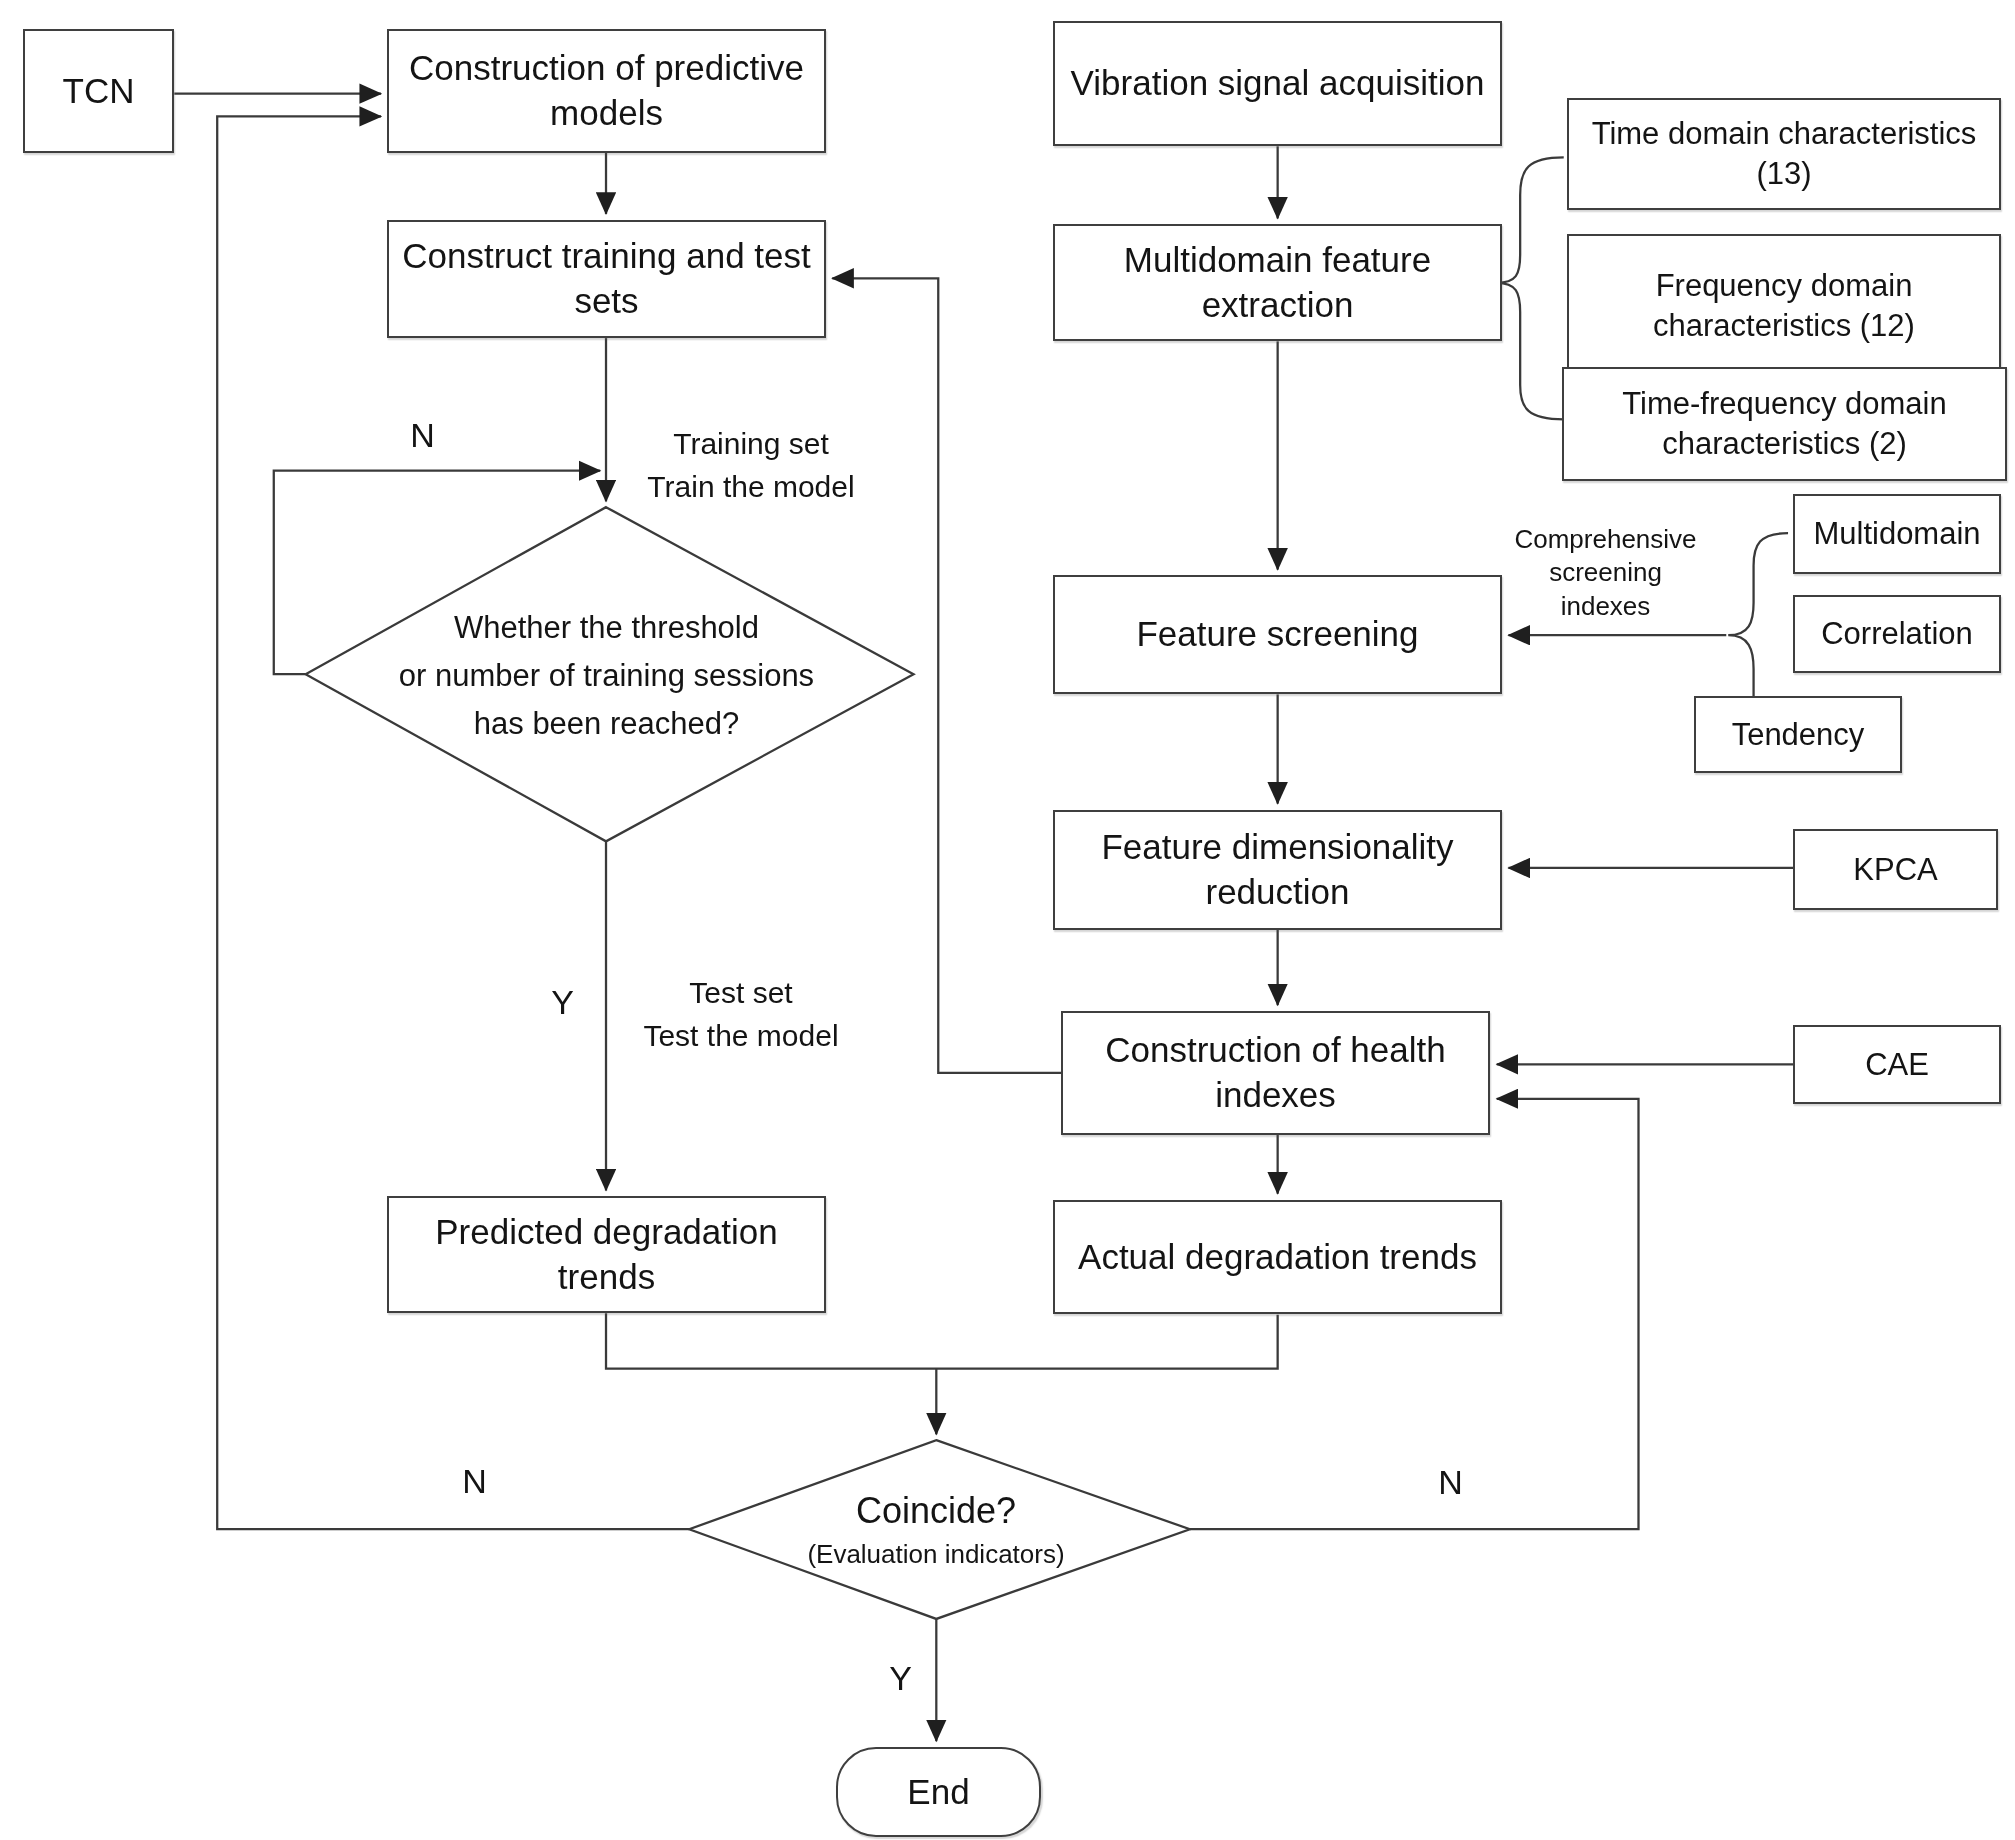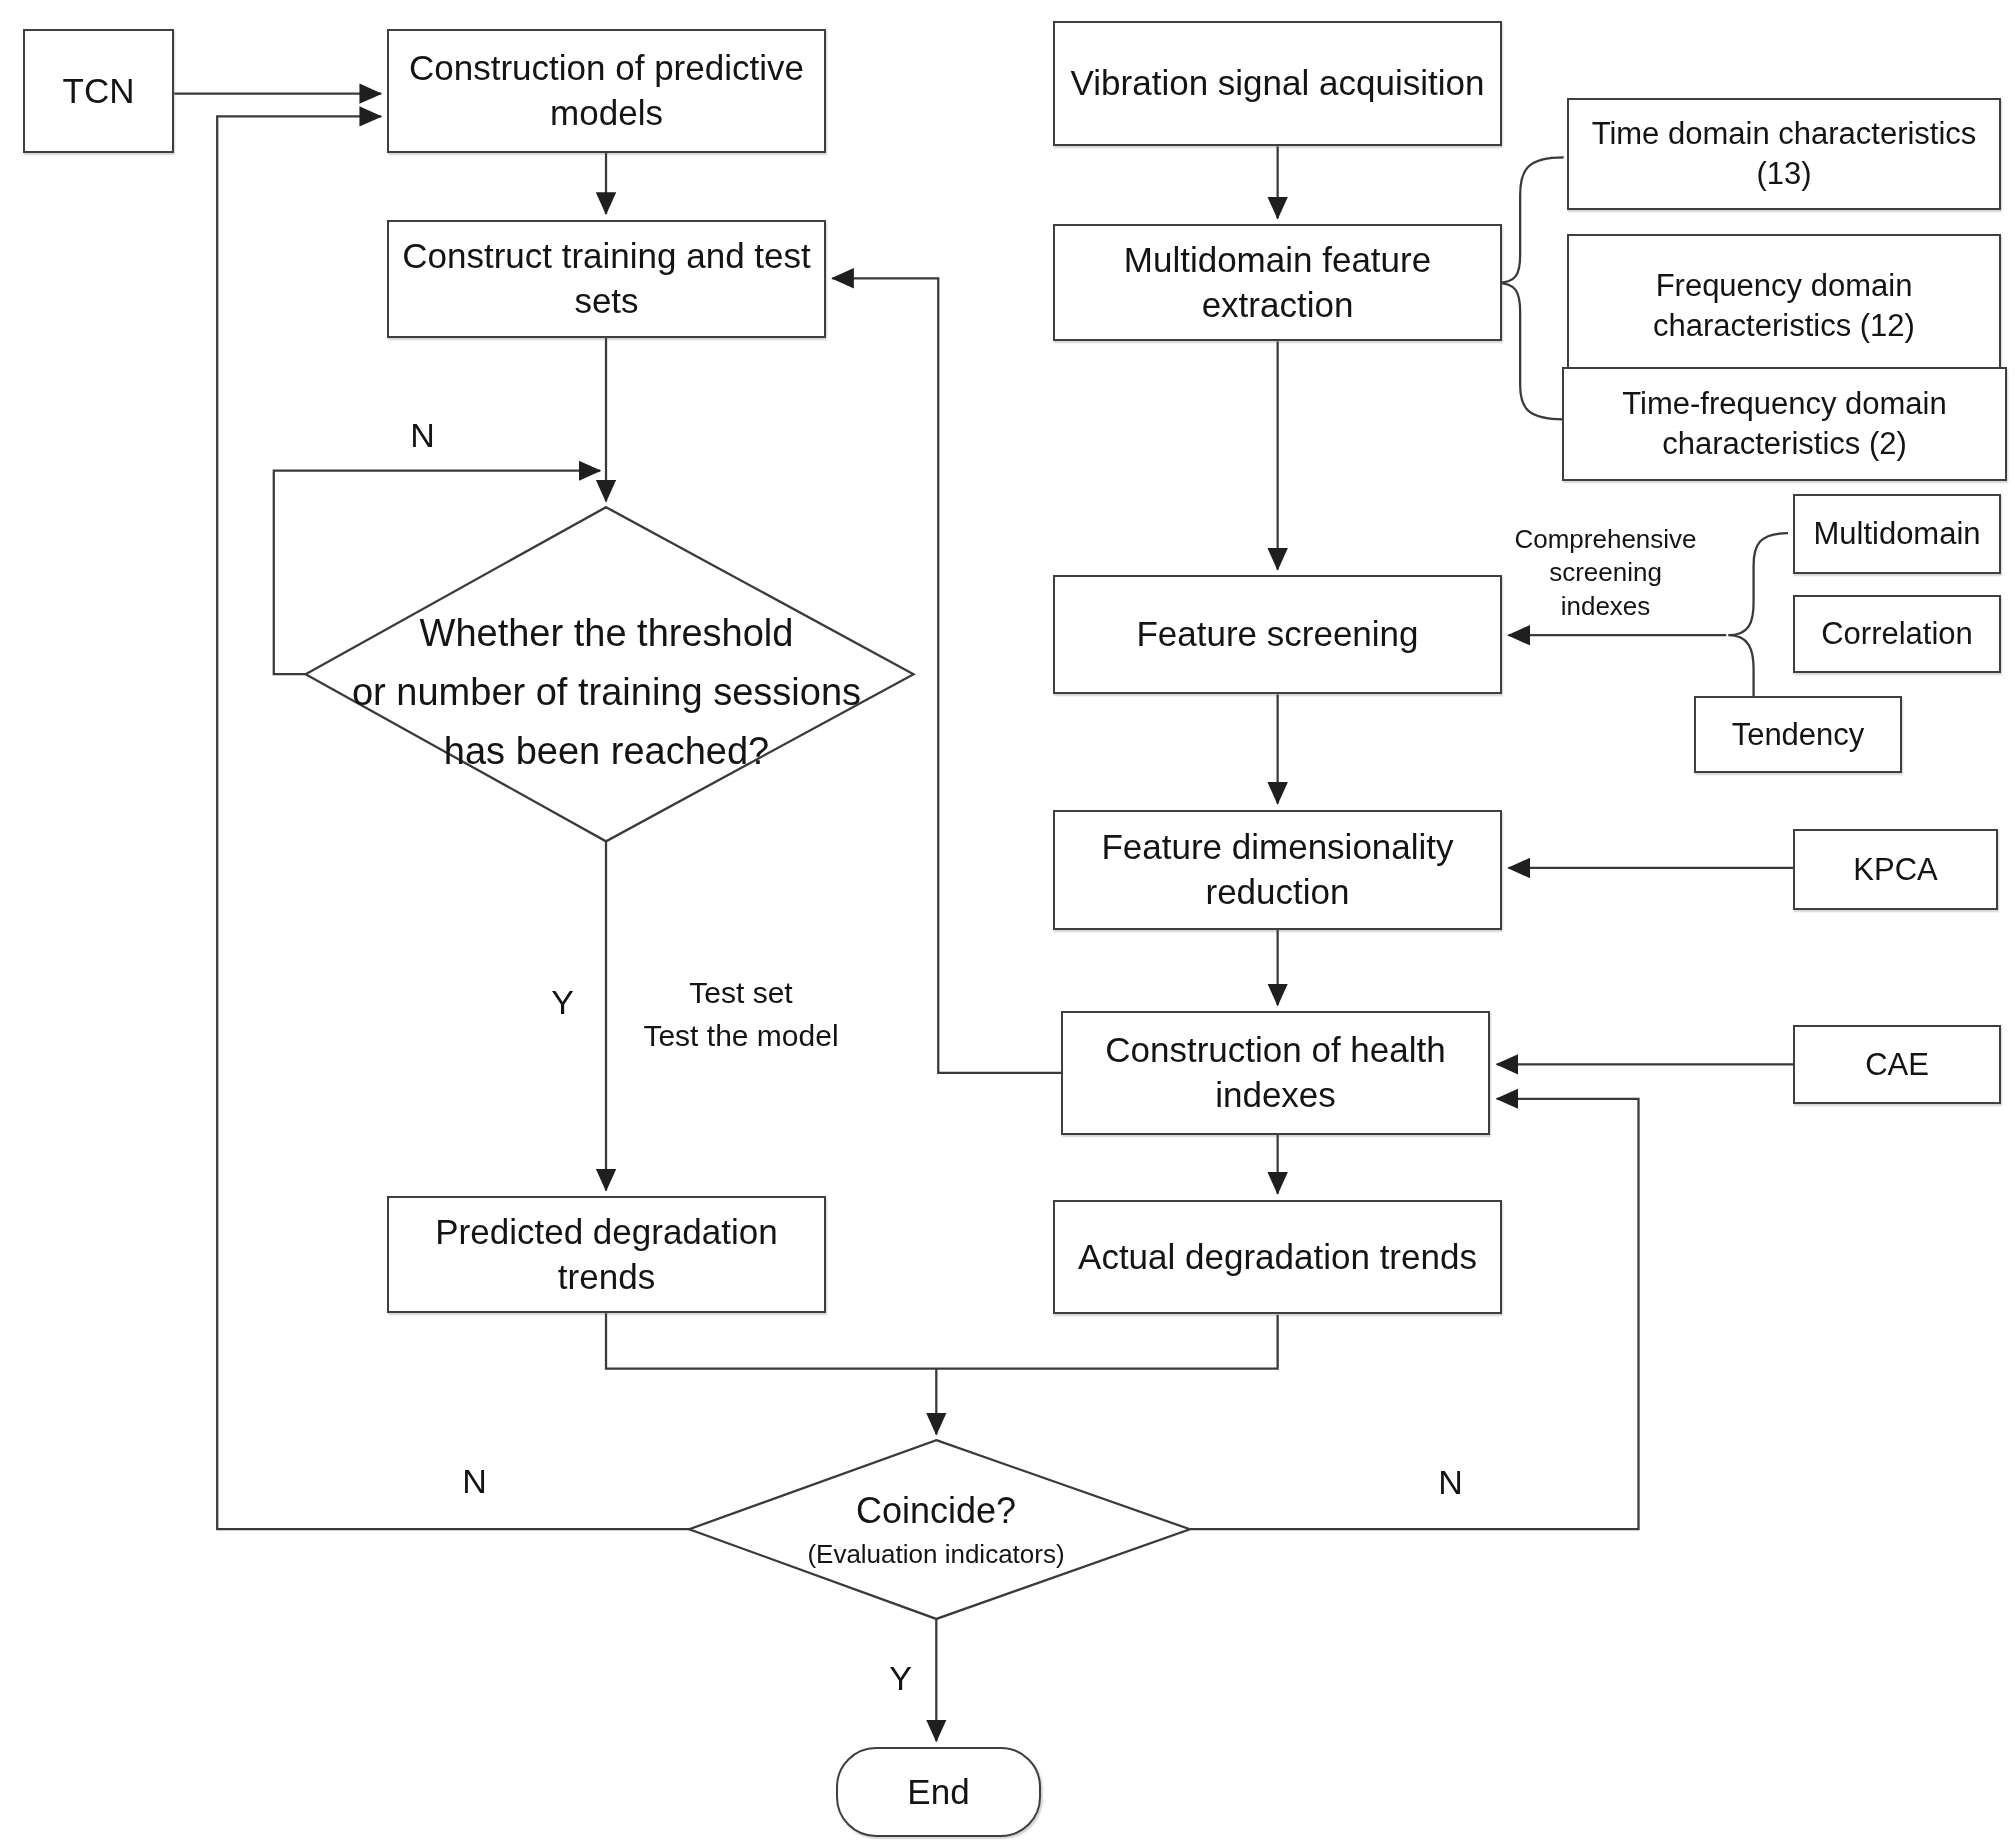--- a/index.html
+++ b/index.html
@@ -37,21 +37,21 @@
   .dtext span{display:block;}
   .lab{
     position:absolute;
     z-index:3;
     text-align:center;
     font-size:34px;
   }
   .lab span{display:block;}
   .twoLine{font-size:30px;line-height:1.42;}
   .compLab{font-size:26px;line-height:1.28;}
-  .d1text{font-size:38px;line-height:1.55;}
+  .d1text{font-size:31px;line-height:1.55;}
   .coincideBig{font-size:36px;line-height:1.2;}
   .coincideSmall{font-size:26px;margin-top:6.5px;}
 </style>
 </head>
 <body>
 
 <div class="canvas">
 
   <svg class="wires" width="2015" height="1840" viewBox="0 0 3099 2830">
     <defs>
@@ -150,20 +150,24 @@
     <span>has been reached?</span>
   </div>
   <div class="dtext" style="left:741px;top:1489px;width:390px;">
     <span class="coincideBig">Coincide?</span>
     <span class="coincideSmall">(Evaluation indicators)</span>
   </div>
 
   <div class="lab" style="left:390px;top:416px;width:65px;">
     <span>N</span>
   </div>
+  <div class="lab twoLine" style="left:621px;top:423px;width:260px;">
+    <span>Training set</span>
+    <span>Train the model</span>
+  </div>
   <div class="lab" style="left:533px;top:983px;width:59px;">
     <span>Y</span>
   </div>
   <div class="lab twoLine" style="left:611px;top:972px;width:260px;">
     <span>Test set</span>
     <span>Test the model</span>
   </div>
   <div class="lab compLab" style="left:1508px;top:523px;width:195px;">
     <span>Comprehensive</span>
     <span>screening</span>

